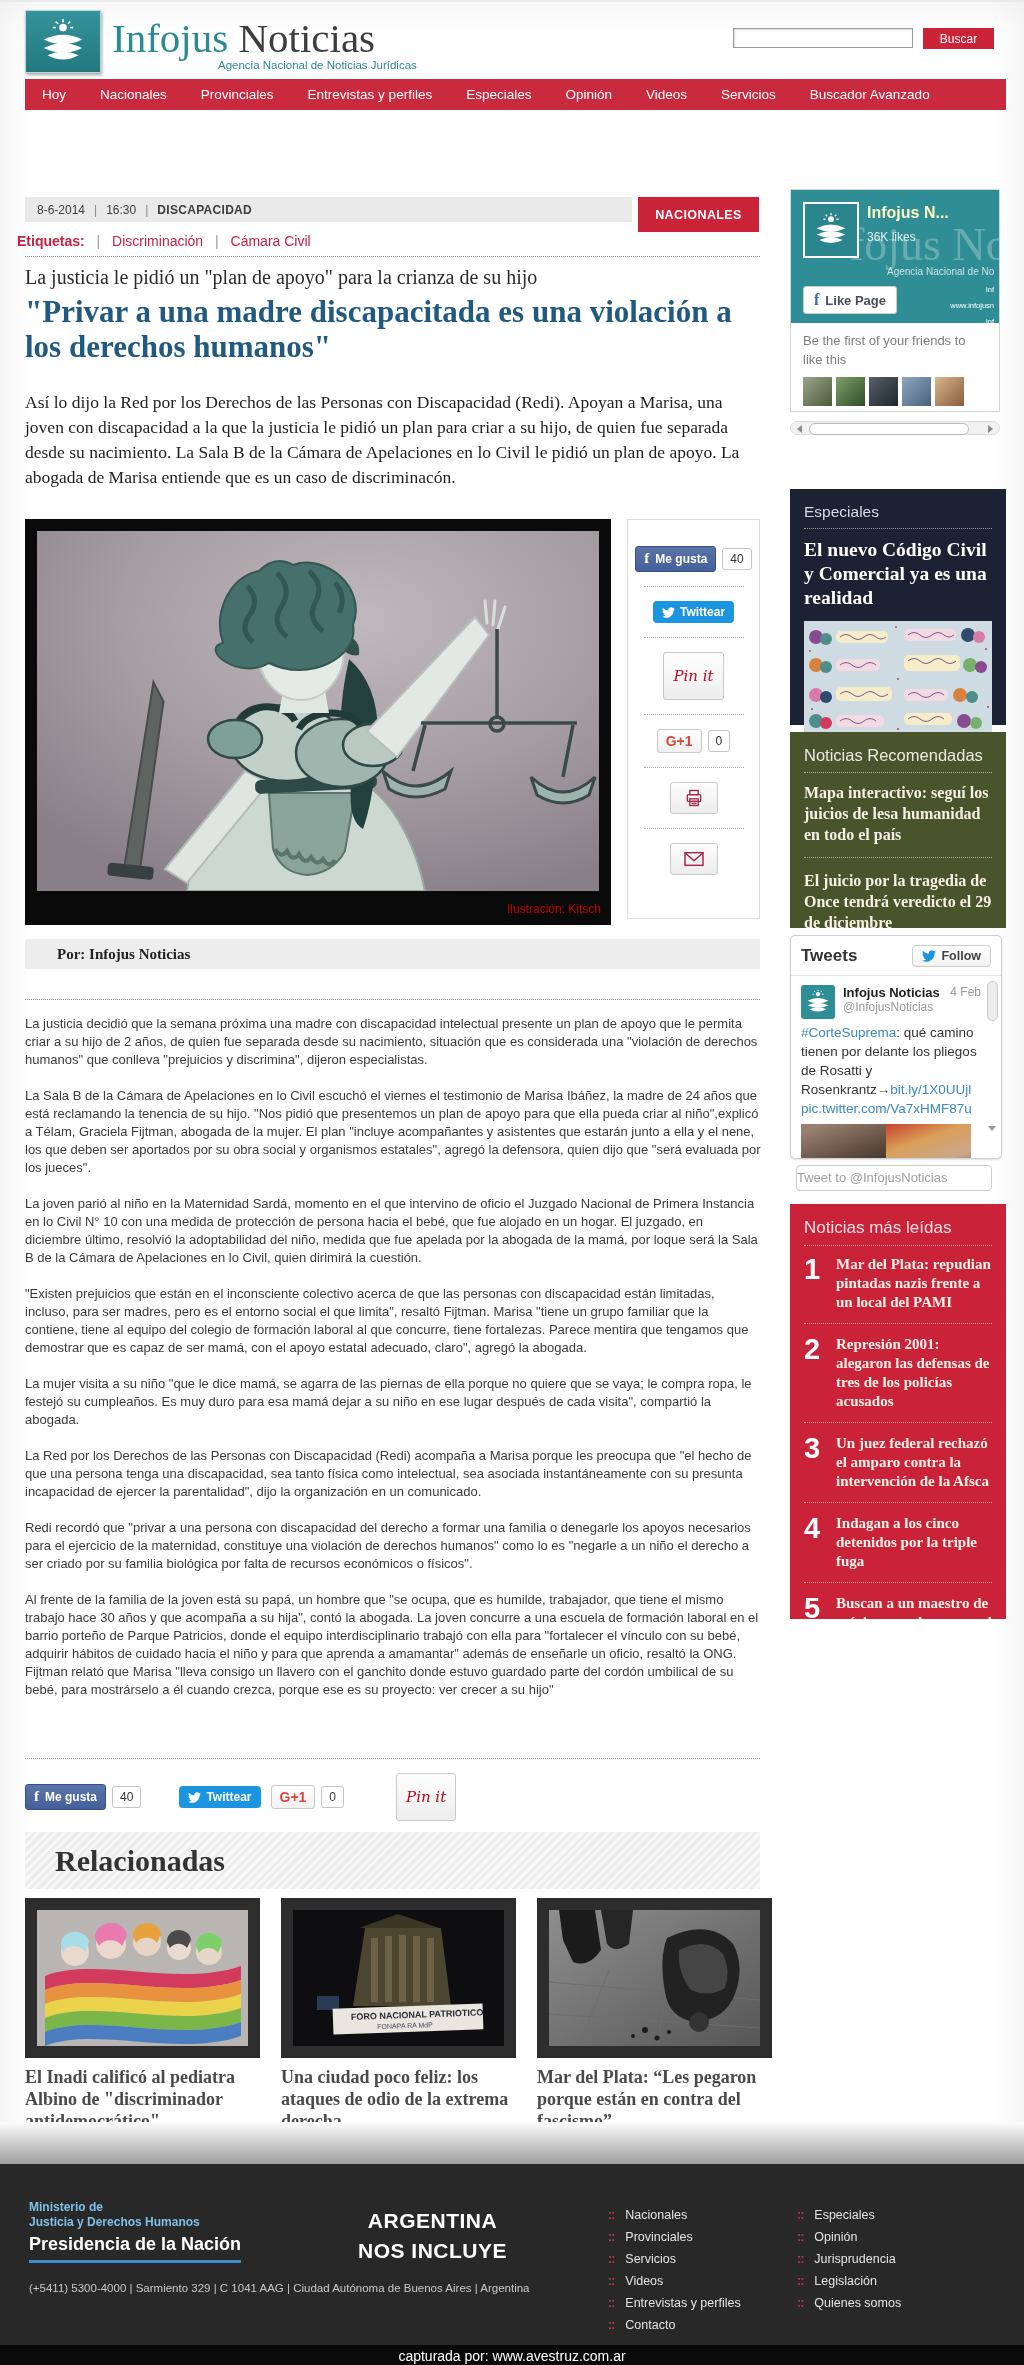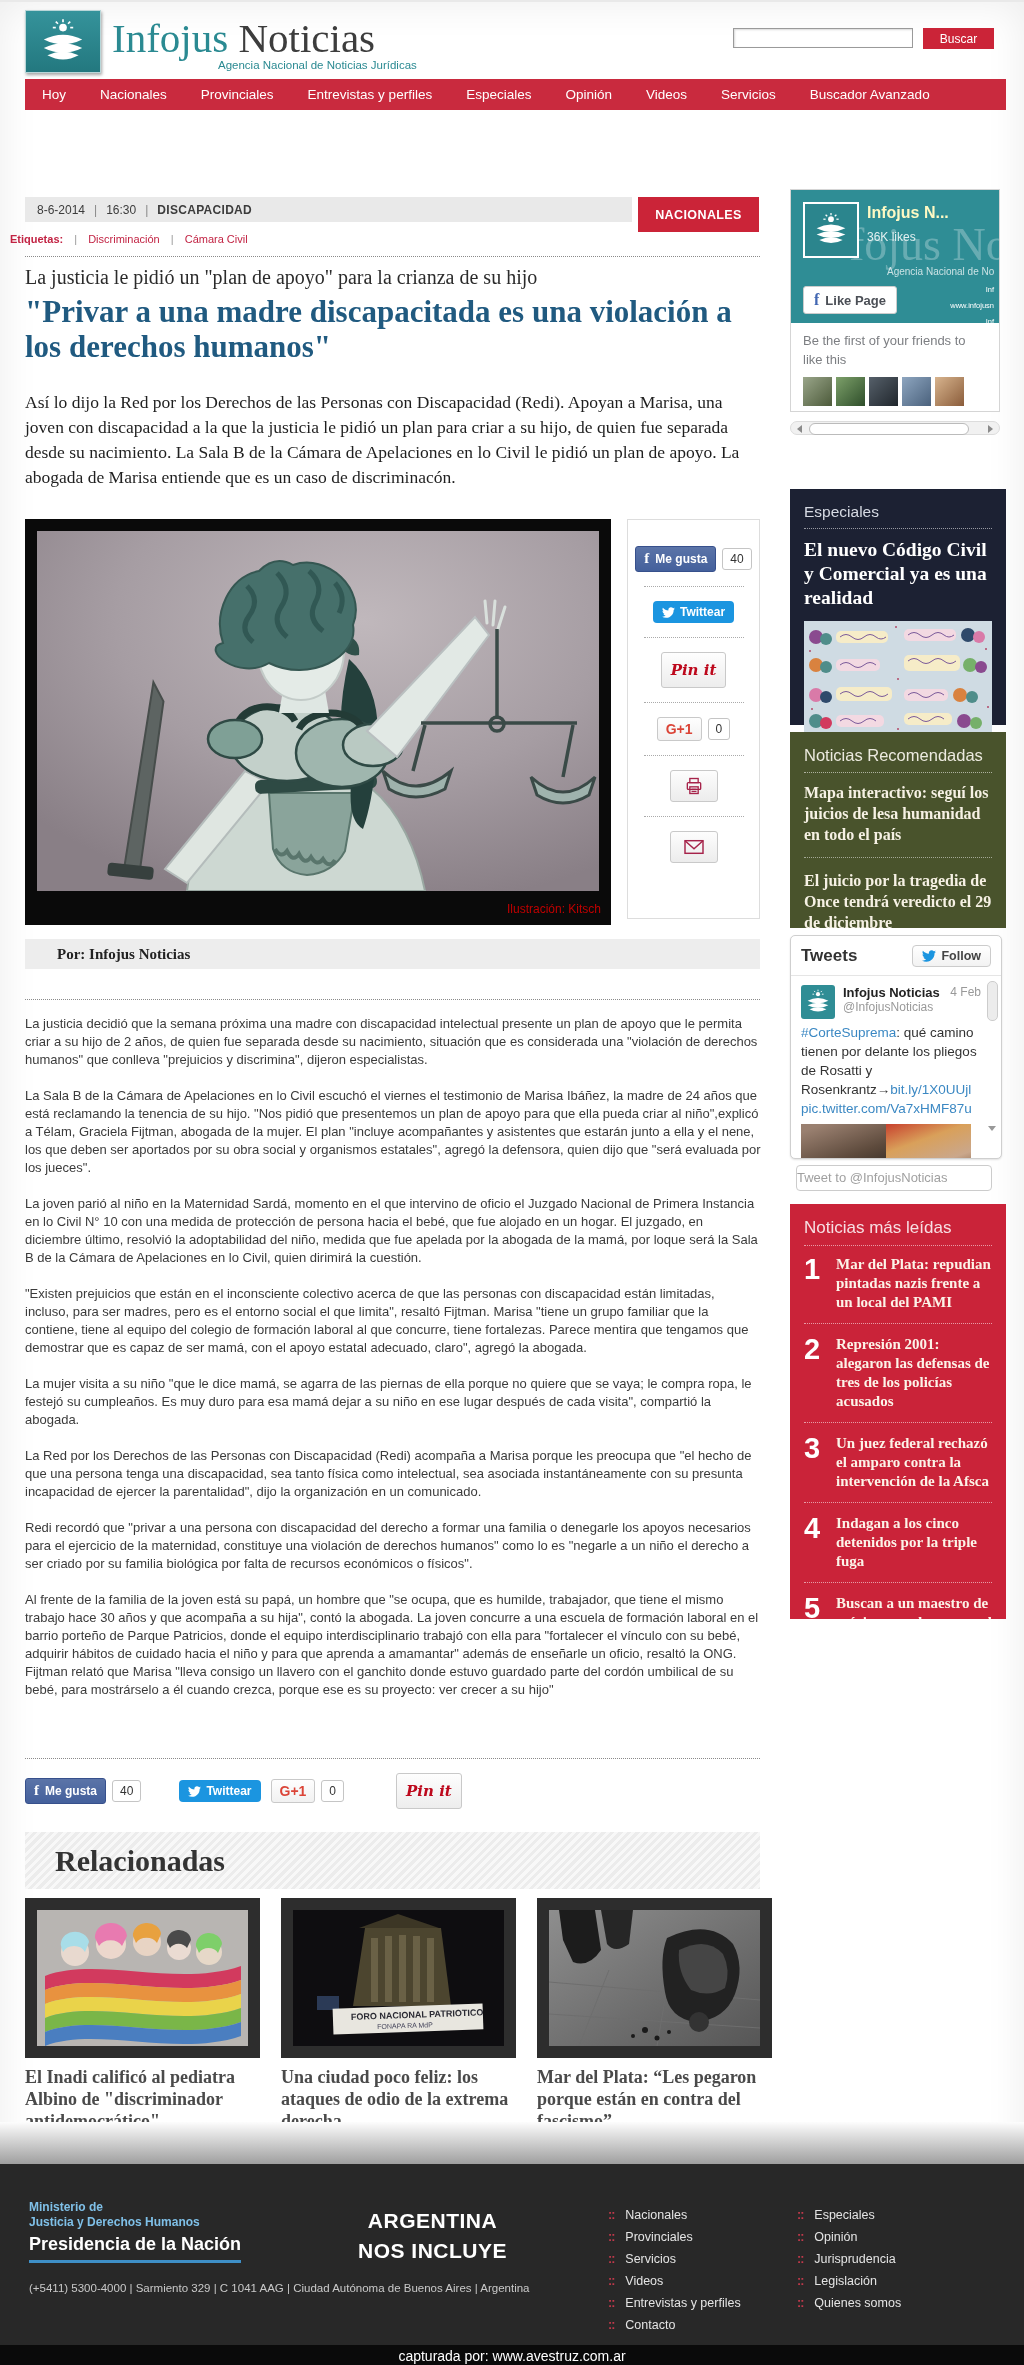--- a/index.html
+++ b/index.html
@@ -26,21 +26,21 @@
   .nav{left:25px;top:77px;width:981px;height:31px;background:#c92a3e;display:flex;align-items:center;}
   .nav span{color:#fff;font-size:13.5px;padding:0 17px;cursor:pointer;}
 
   
   .meta-bar{left:25px;top:195px;width:607px;height:25px;background:#e9e9e9;display:flex;align-items:center;
             font-size:12px;color:#3c3c3c;padding-left:12px;box-sizing:border-box;}
   .meta-bar .sep{color:#888;margin:0 9px;}
   .meta-bar b{letter-spacing:.3px;}
   .badge{left:638px;top:195px;width:121px;height:35px;background:#cb2438;color:#fff;font-size:12.5px;
          font-weight:bold;display:flex;align-items:center;justify-content:center;letter-spacing:.4px;}
-  .tags{left:10px;top:231px;font-size:11px;color:#c22343;font-weight:bold;}
+  .tags{left:17px;top:231px;font-size:14px;color:#c22343;font-weight:bold;}
   .tags .sep{color:#999;font-weight:normal;margin:0 8px;}
   .tags a{color:#c22343;font-weight:normal;cursor:pointer;text-decoration:none;}
   .hr1{left:25px;top:254px;width:735px;}
   .kicker{left:25px;top:264px;width:720px;font-size:20px;color:#2b2b2b;}
   .headline{left:25px;top:292px;width:730px;font-size:31px;line-height:35px;font-weight:bold;color:#205a80;}
   .lead{left:25px;top:388px;width:737px;font-size:17.5px;line-height:25px;color:#1f1f1f;}
 
   
   .figure{left:25px;top:517px;width:586px;height:406px;background:#0a0a0a;}
   .figure svg{position:absolute;left:12px;top:12px;}
@@ -52,22 +52,22 @@
   .share-col .dotted{width:100px;margin:14px 0;border-color:#aaa;}
   .fb-btn{background:linear-gradient(#5b74a8,#44609c);border:1px solid #37508c;border-radius:3px;color:#fff;
           font-size:12px;font-weight:bold;padding:3px 8px 4px;display:inline-flex;align-items:center;cursor:pointer;}
   .fb-f{font-family:"Liberation Serif",serif;font-weight:bold;font-size:15px;margin-right:6px;}
   .count-bubble{background:#fff;border:1px solid #c5c5c5;border-radius:3px;font-size:12px;color:#333;
                 padding:3px 7px;margin-left:6px;}
   .tw-btn{background:#1b95e0;border-radius:4px;color:#fff;font-size:12px;font-weight:bold;
           padding:4px 9px;display:inline-flex;align-items:center;cursor:pointer;}
   .tw-btn svg{margin-right:5px;}
   .pin-btn{background:linear-gradient(#fefefe,#ededed);border:1px solid #c9c9c9;border-radius:3px;
-           font-family:"DejaVu Serif",serif;font-style:italic;font-weight:bold;color:#bd081c;
-           font-size:15px;padding:8px 9px;cursor:pointer;}
+           font-family:"DejaVu Serif",serif;font-style:italic;font-weight:normal;color:#bd081c;
+           font-size:15px;padding:14px 9px;cursor:pointer;}
   .gp-btn{background:linear-gradient(#fefefe,#f1f1f1);border:1px solid #c9c9c9;border-radius:3px;
           color:#db4437;font-weight:bold;font-size:14px;padding:3px 8px;cursor:pointer;}
   .tool-btn{background:linear-gradient(#fdfdfd,#ececec);border:1px solid #c9c9c9;border-radius:3px;
             width:46px;height:30px;display:flex;align-items:center;justify-content:center;cursor:pointer;}
 
   
   .por-bar{left:25px;top:937px;width:735px;height:30px;background:#ededed;font-weight:bold;
            font-size:15px;color:#222;line-height:30px;padding-left:32px;box-sizing:border-box;}
   .hr2{left:25px;top:997px;width:735px;}
   .body-text{left:25px;top:1013px;width:737px;font-size:13px;line-height:18px;color:#3b3b3b;}

